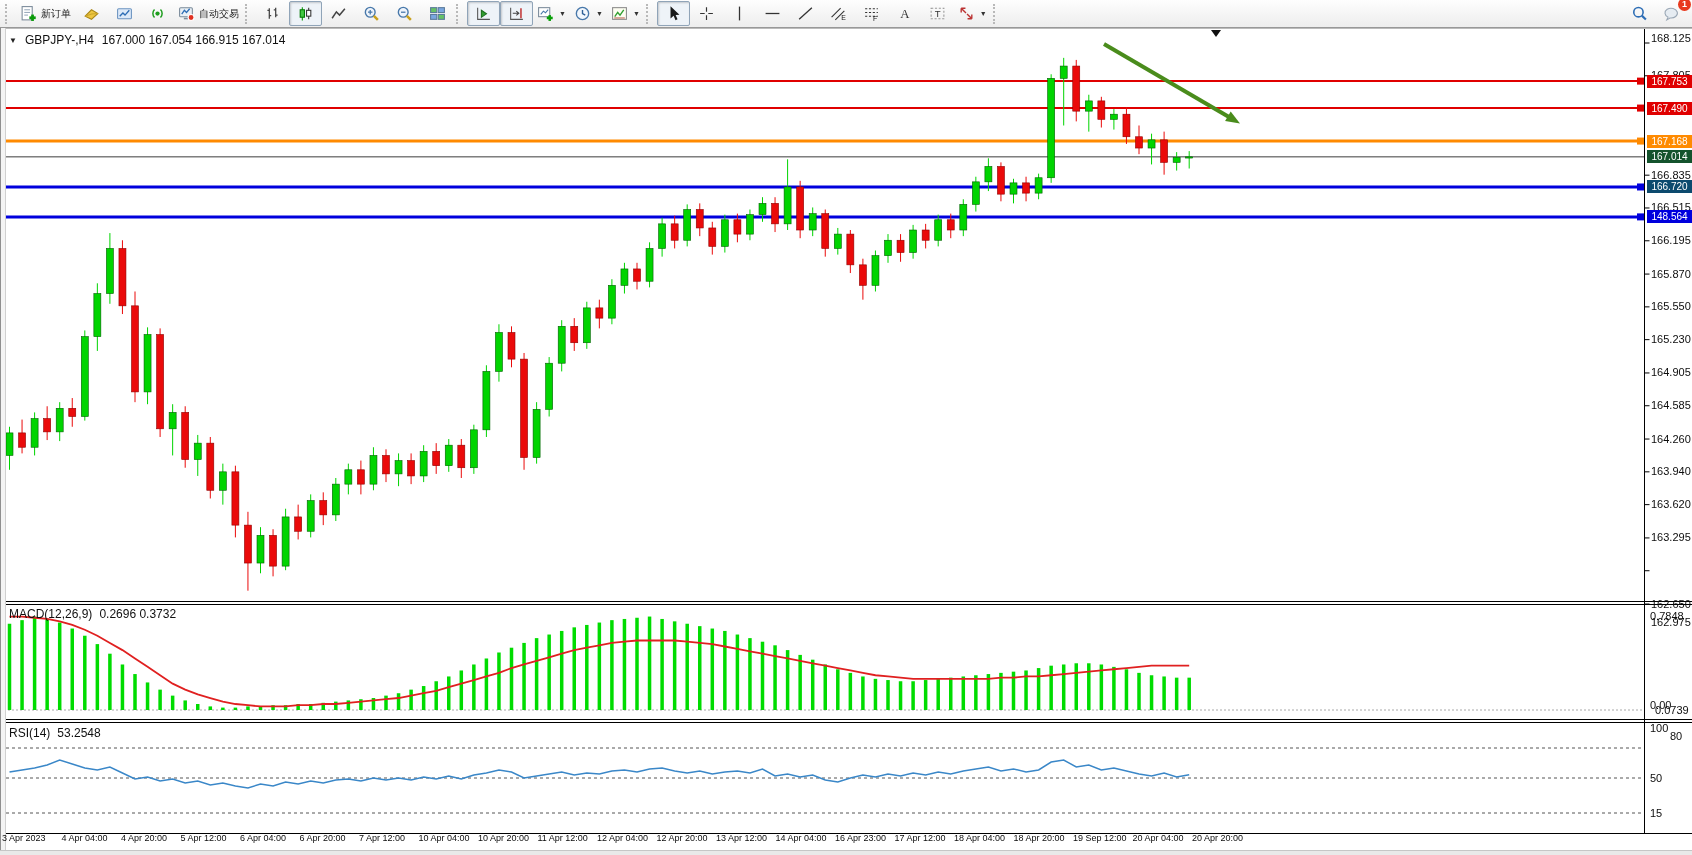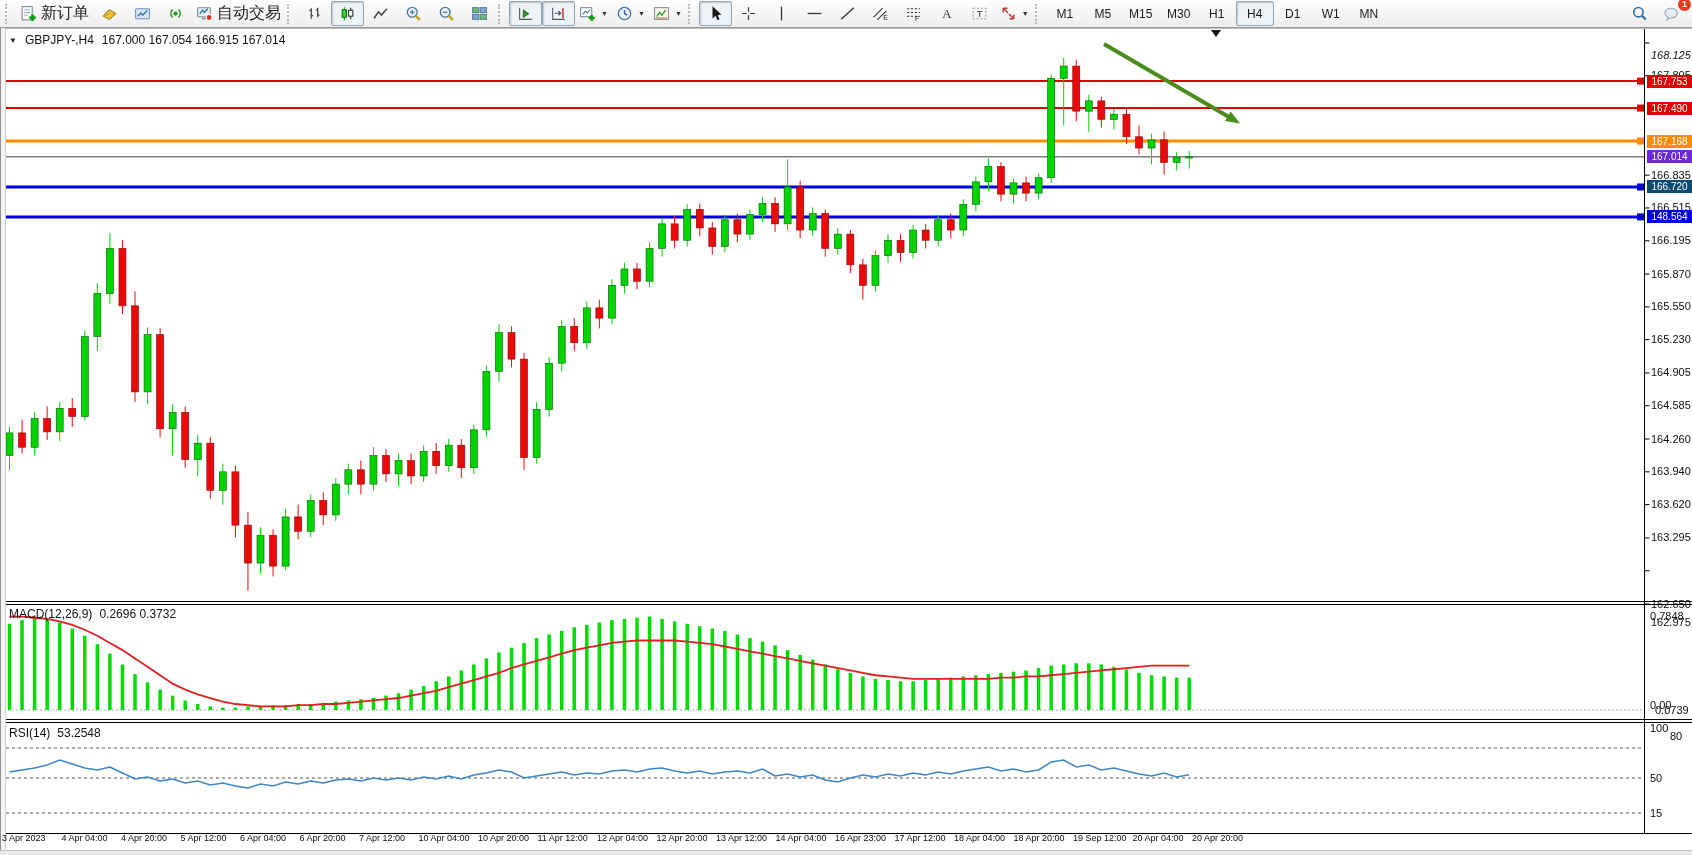--- a/index.html
+++ b/index.html
@@ -1,21 +1,21 @@
 <!DOCTYPE html>
 <html><head>
 <meta charset="utf-8">
 <style>
 html,body{margin:0;padding:0}
 body{width:1692px;height:855px;overflow:hidden;background:#fff;font-family:"Liberation Sans",sans-serif;position:relative}
 
 .toolbar{position:absolute;left:0;top:0;width:1692px;height:28px;background:linear-gradient(#fefefe,#ededed);border-bottom:1px solid #989898;display:flex;align-items:center;padding:0 3px;box-sizing:border-box}
 .tb{height:23px;min-width:25px;display:inline-flex;align-items:center;justify-content:center;gap:4px;padding:0 3px;border:1px solid transparent;border-radius:2px;cursor:default}
 .tb.on{background:#eef3f8;border:1px solid #90a4b8;box-shadow:inset 1px 1px 2px rgba(0,0,0,.18)}
-.tlabel{font-size:16px;color:#1a1a1a;white-space:nowrap}
+.tlabel{font-size:10px;color:#1a1a1a;white-space:nowrap}
 .grip{width:5px;height:20px;border-left:2px dotted #b9b9b9;margin:0 4px 0 2px}
 .caret{font-size:7px;color:#333;margin-left:1px}
 .ti{width:17px;height:17px;display:inline-block}
 .ti svg{width:17px;height:17px;display:block}
 .tf{font-size:12px;color:#1a1a1a;min-width:30px}
 .tb-right{margin-left:auto;display:flex;align-items:center}
 .badge{position:absolute;right:-3px;top:-4px;background:#e8391d;color:#fff;border-radius:50%;width:13px;height:13px;font-size:9px;line-height:13px;text-align:center;font-weight:bold}
 .notifwrap{position:relative}
 
 #chart-svg{position:absolute;left:0;top:28px}
@@ -267,31 +267,20 @@
     </span>
   <span class="tb">
       <span class="ti">
         <svg viewBox="0 0 16 16">
           <path d="M3 3 h4 M3 3 v4 M3 3 l4.5 4.5 M13 13 h-4 M13 13 v-4 M13 13 l-4.5-4.5" stroke="#b33" fill="none" stroke-width="1.3"></path>
         </svg>
       </span>
       <span class="caret">▼</span>
     </span>
   <span class="grip"></span>
-  <span id="tf-strip" style="display:flex;align-items:center">
-      <span class="tb tf">M1</span>
-      <span class="tb tf">M5</span>
-      <span class="tb tf">M15</span>
-      <span class="tb tf">M30</span>
-      <span class="tb tf">H1</span>
-      <span class="tb tf on">H4</span>
-      <span class="tb tf">D1</span>
-      <span class="tb tf">W1</span>
-      <span class="tb tf">MN</span>
-    </span>
   <span class="tb-right">
     <span class="tb">
         <span class="ti">
           <svg viewBox="0 0 16 16">
             <circle cx="7" cy="6.8" r="4.4" fill="none" stroke="#2d6db5" stroke-width="1.5"></circle>
             <line x1="10.2" y1="10" x2="14" y2="13.6" stroke="#2d6db5" stroke-width="2"></line>
           </svg>
         </span>
       </span>
     <span class="tb notifwrap">
@@ -646,42 +635,42 @@
   </div>
   <div class="pane-label" style="left:9px;top:607px">
     <span>MACD(12,26,9)</span>
     <span>0.2696 0.3732</span>
   </div>
   <div class="pane-label" style="left:9px;top:726px">
     <span>RSI(14)</span>
     <span>53.2548</span>
   </div>
   <div id="price-axis">
-      <div class="axis-tick" style="top: 49px; font-style: italic;">168.125</div>
+      <div class="axis-tick" style="top: 32px;">168.125</div>
       <div class="axis-tick" style="top: 69.2904px;">167.805</div>
       <div class="axis-tick" style="top: 168.686px;">166.835</div>
       <div class="axis-tick" style="top: 201.477px;">166.515</div>
       <div class="axis-tick" style="top: 234.267px;">166.195</div>
       <div class="axis-tick" style="top: 267.57px;">165.870</div>
       <div class="axis-tick" style="top: 300.36px;">165.550</div>
       <div class="axis-tick" style="top: 333.151px;">165.230</div>
       <div class="axis-tick" style="top: 366.453px;">164.905</div>
       <div class="axis-tick" style="top: 399.244px;">164.585</div>
       <div class="axis-tick" style="top: 432.547px;">164.260</div>
       <div class="axis-tick" style="top: 465.337px; text-align: center;">163.940</div>
       <div class="axis-tick" style="top: 498.127px;">163.620</div>
       <div class="axis-tick" style="top: 531.43px;">163.295</div>
       <div class="axis-tick" style="top: 585px; margin-top: 31px;">162.975</div>
       <div class="axis-tick" style="top: 597.523px;">162.650</div>
       <div class="axis-box" style="top: 74.6188px; background: rgb(224, 0, 0);">167.753</div>
       <div class="axis-box" style="top: 101.568px; background: rgb(224, 0, 0);">167.490</div>
       <div class="axis-box" style="top: 134.564px; background: rgb(255, 138, 0);">167.168</div>
       <div class="axis-box" style="top: 180.47px; background: #0c4a6e;">166.720</div>
       <div class="axis-box" style="top: 210.392px; background: rgb(0, 0, 221);">148.564</div>
-      <div class="axis-box" style="top: 150.344px; background: #6d28d9;">167.014</div>
+      <div class="axis-box" style="top: 150.344px; background: #14532d;">167.014</div>
       <div class="sub-tick" style="top: 610px;">0.7848</div>
       <div class="sub-tick" style="top: 699px;">0.00</div>
       <div class="sub-tick" style="top: 704px; left: 1655px;">0.0739</div>
       <div class="sub-tick" style="top: 721.5px;">100</div>
       <div class="sub-tick" style="top: 730px; padding-left: 20px;">80</div>
       <div class="sub-tick" style="top: 771.5px;">50</div>
       <div class="sub-tick" style="top: 806.5px;">15</div>
     </div>
   <div id="time-axis">
       <div class="time-label" style="left: 2px;">3 Apr 2023</div>

